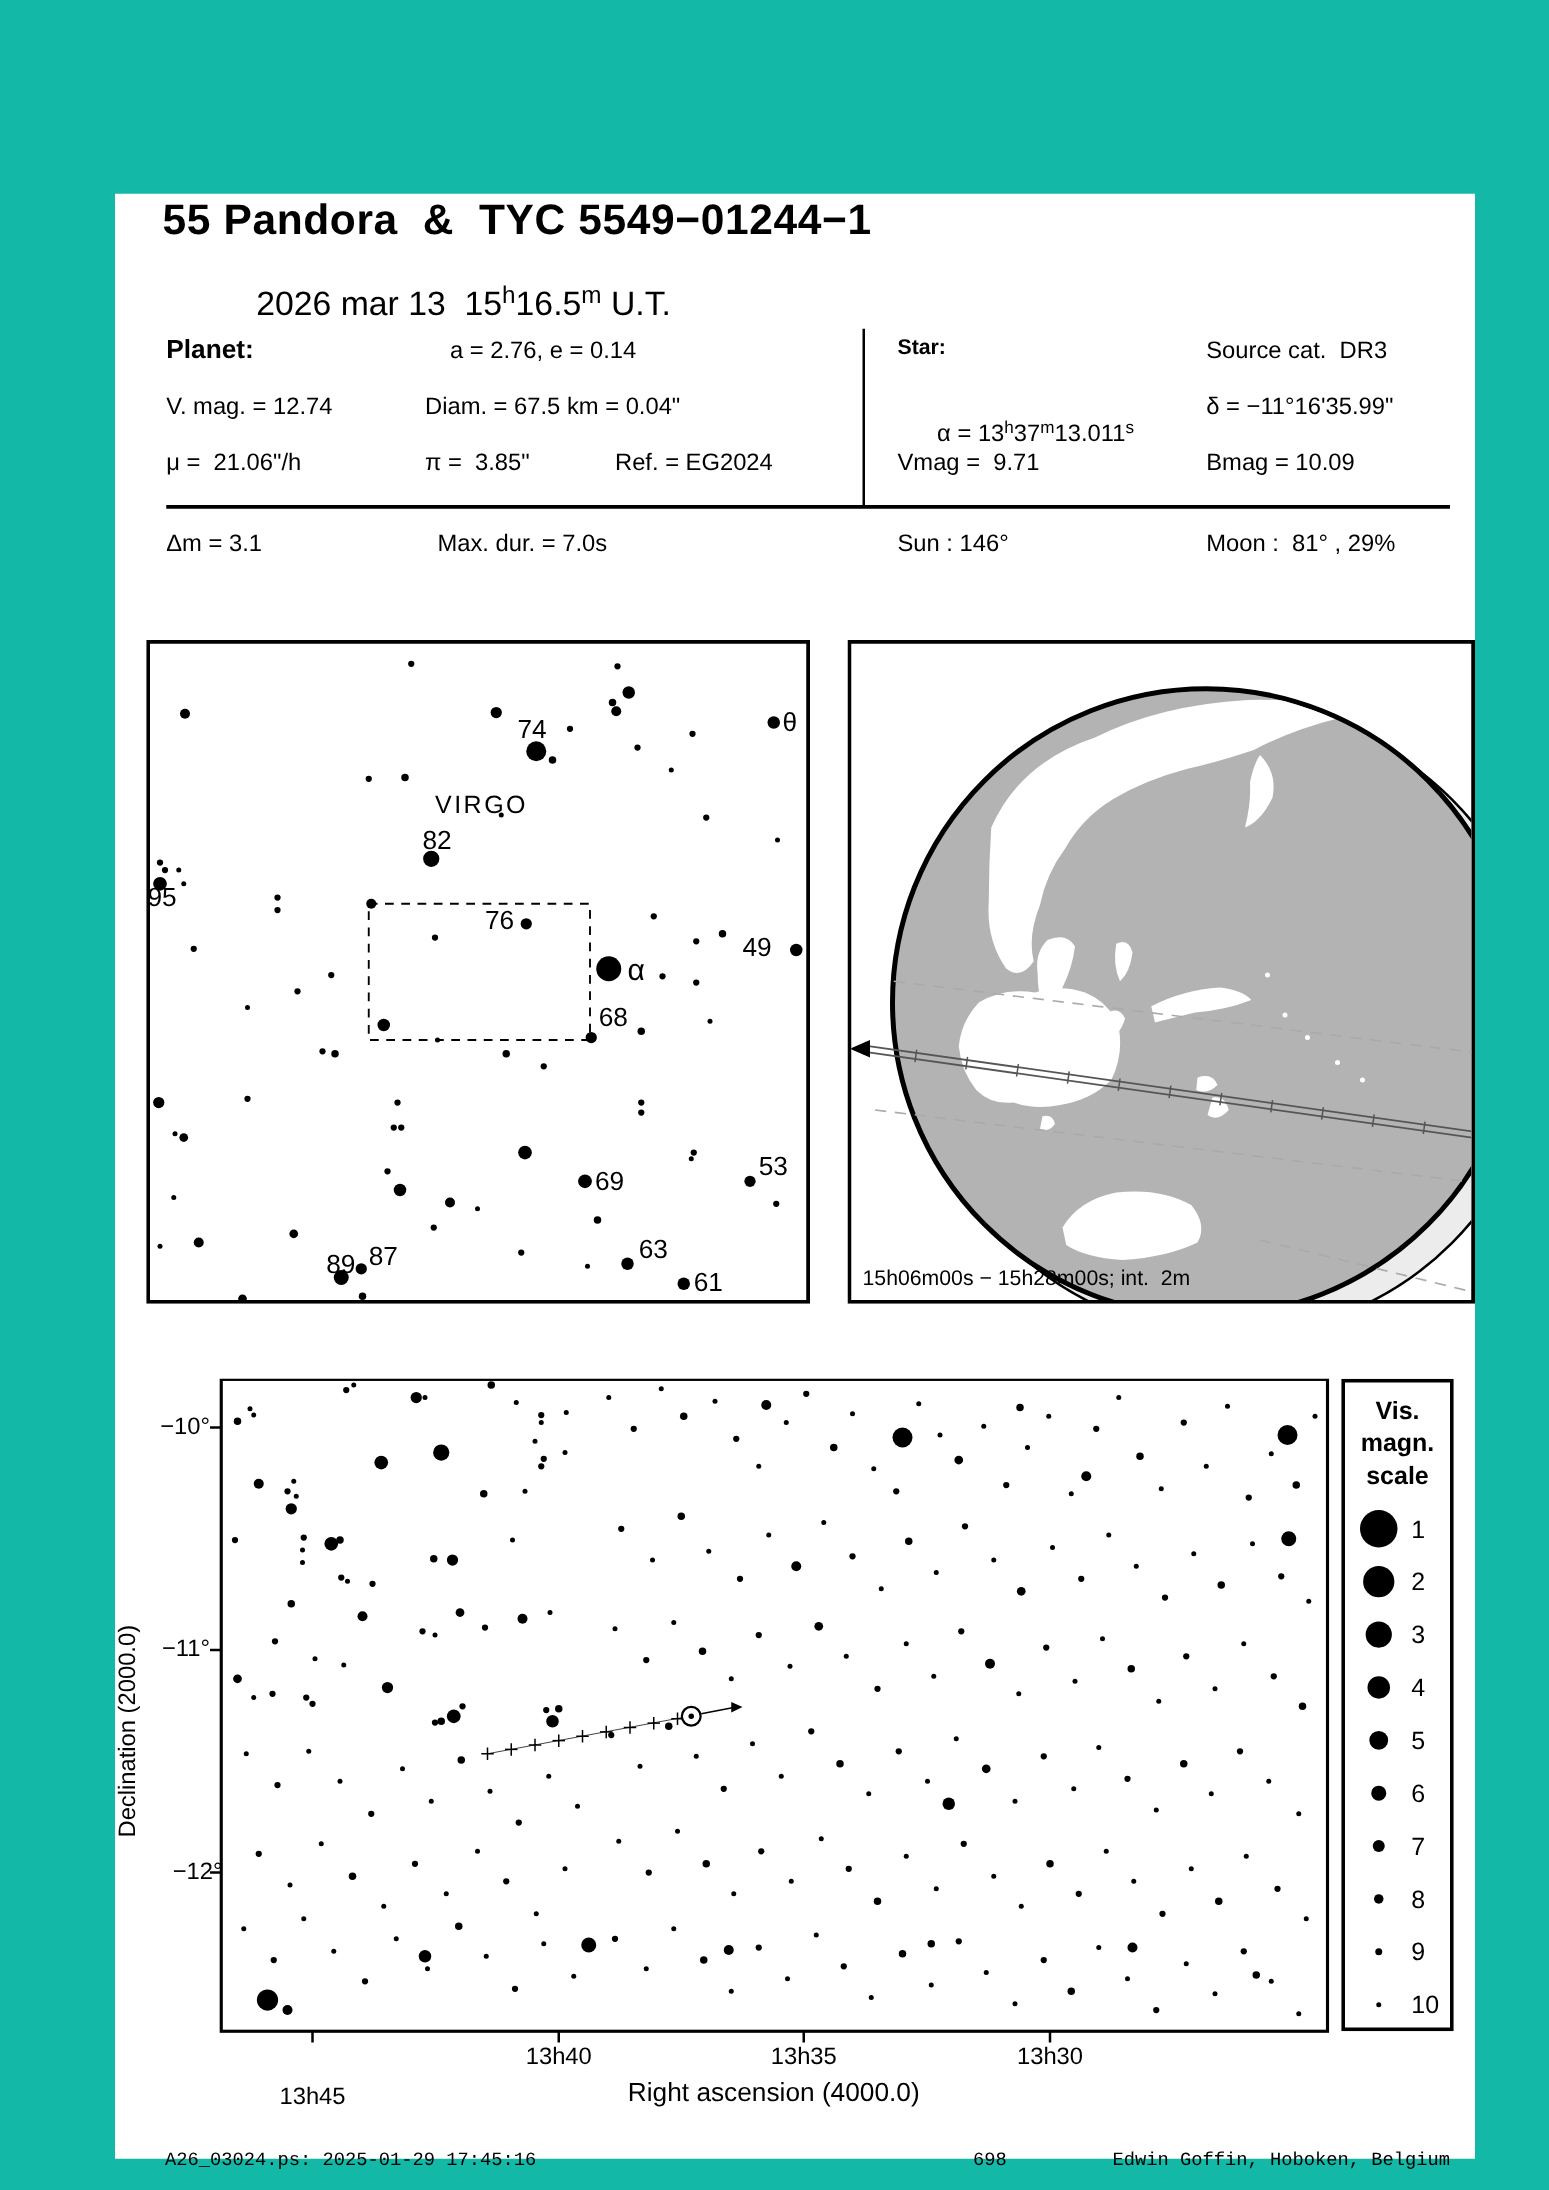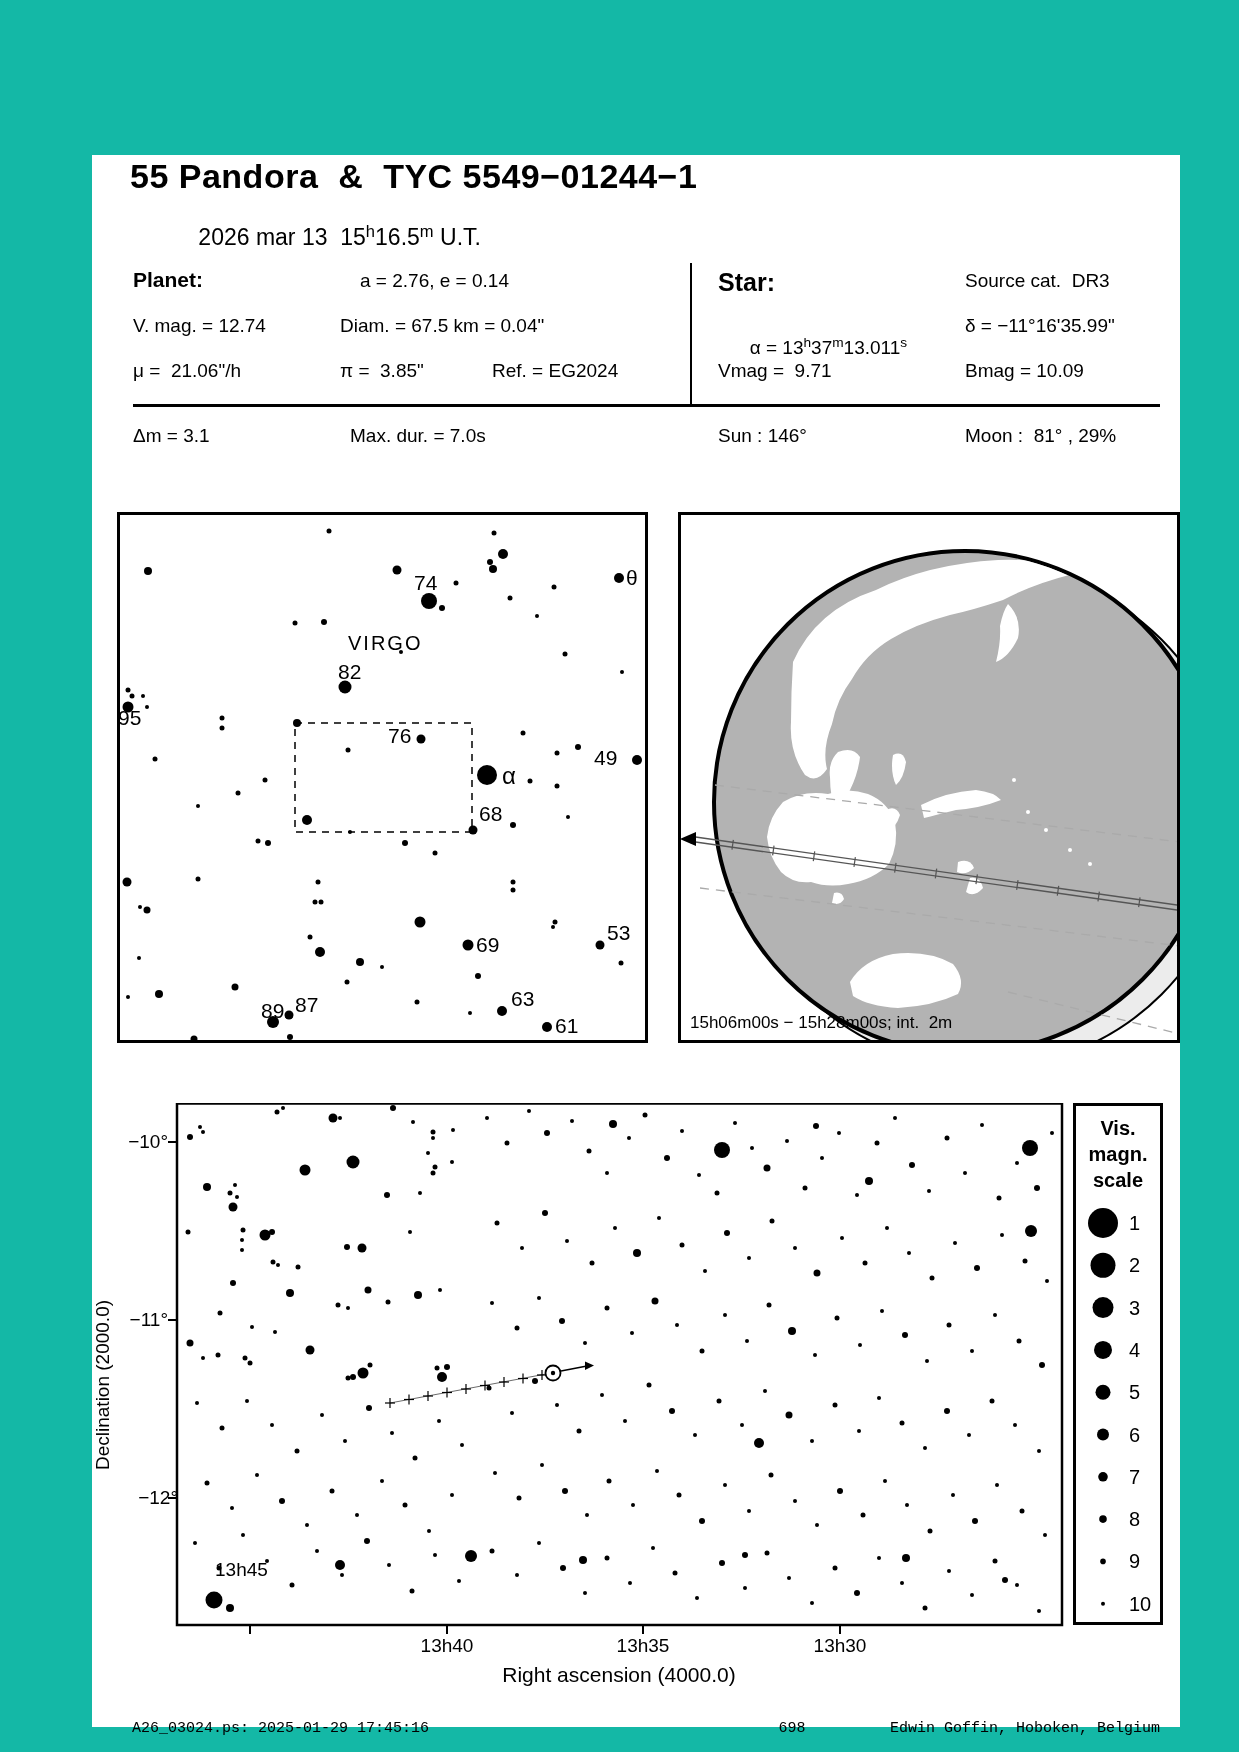--- a/index.html
+++ b/index.html
@@ -2,21 +2,21 @@
 <html><head>
 <meta charset="utf-8">
 <style>
   html,body{margin:0;padding:0;background:#000;}
   #stage{position:relative;width:1239px;height:1752px;background:#14b8a6;overflow:hidden;
          font-family:"Liberation Sans", sans-serif;color:#000;}
   #page{position:absolute;left:92px;top:155px;width:1088px;height:1572px;background:#fff;}
   .abs{position:absolute;}
   .t19{font-size:19px;white-space:pre;}
   .title{font-size:34px;font-weight:bold;letter-spacing:.5px;white-space:pre;}
-  .date{font-size:23px;white-space:pre;}
+  .date{font-size:27px;white-space:pre;}
   .sup{font-size:.72em;position:relative;top:-.5em;}
   .bold{font-weight:bold;}
   .vline{width:2px;background:#000;}
   .hline{height:3px;background:#000;}
   svg text{font-family:"Liberation Sans", sans-serif;}
   .ticklabel{font-size:19px;white-space:pre;}
   .axistitle{font-size:21px;}
   .ylab{writing-mode:vertical-rl;transform:rotate(180deg);font-size:19px;text-align:center;}
   .mono{font-family:"Liberation Mono","DejaVu Sans Mono",monospace;font-size:15px;white-space:pre;margin-top:13px;}
   .caption{font-size:17px;white-space:pre;}
@@ -35,21 +35,21 @@
     <div class="abs t19 bold" style="left:41px;top:113px;font-size:21px;">Planet:</div>
     <div class="abs t19" style="left:248px;top:115px;margin-left:20px;">a = 2.76, e = 0.14</div>
     <div class="abs t19" style="left:41px;top:160px;">V. mag. = 12.74</div>
     <div class="abs t19" style="left:248px;top:160px;">Diam. = 67.5 km = 0.04"</div>
     <div class="abs t19" style="left:41px;top:205px;">μ =  21.06"/h</div>
     <div class="abs t19" style="left:248px;top:205px;">π =  3.85"</div>
     <div class="abs t19" style="left:400px;top:205px;">Ref. = EG2024</div>
 
     <div class="abs vline" style="left:598px;top:108px;height:142px;"></div>
 
-    <div class="abs t19 bold" style="left:626px;top:113px;font-size:25px;">Star:</div>
+    <div class="abs t19 bold" style="left:626px;top:113px;font-size:17px;">Star:</div>
     <div class="abs t19" style="left:873px;top:115px;">Source cat.  DR3</div>
     <div class="abs t19" style="left:626px;top:160px;">
       <span>α = 13</span><span class="sup">h</span><span>37</span><span class="sup">m</span><span>13.011</span><span class="sup">s</span>
     </div>
     <div class="abs t19" style="left:873px;top:160px;">δ = −11°16'35.99"</div>
     <div class="abs t19" style="left:626px;top:205px;">Vmag =  9.71</div>
     <div class="abs t19" style="left:873px;top:205px;">Bmag = 10.09</div>
 
     <div class="abs hline" style="left:41px;top:249px;width:1027px;"></div>
 
@@ -518,21 +518,21 @@
           <line x1="384" y1="268" x2="410" y2="263" stroke="#000" stroke-width="1.4"></line>
           <polygon points="408,258.5 417,262.5 408,267"></polygon>
         </g>
       </svg>
     <div id="yticks">
         <div class="abs ticklabel" style="left: 26px; top: 976px; width: 50px; text-align: right;">−10°</div>
         <div class="abs ticklabel" style="left: 26px; top: 1154px; width: 50px; text-align: right;">−11°</div>
         <div class="abs ticklabel" style="left: 36px; top: 1332px; width: 50px; text-align: right;">−12°</div>
       </div>
     <div id="xticks">
-        <div class="abs ticklabel" style="left: 123px; top: 1404px; width: 70px; text-align: left;">13h45</div>
+        <div class="abs ticklabel" style="left: 123px; top: 1512px; width: 70px; text-align: center;">13h45</div>
         <div class="abs ticklabel" style="left: 320px; top: 1480px; width: 70px; text-align: center;">13h40</div>
         <div class="abs ticklabel" style="left: 516px; top: 1480px; width: 70px; text-align: center;">13h35</div>
         <div class="abs ticklabel" style="left: 713px; top: 1480px; width: 70px; text-align: center;">13h30</div>
       </div>
     <div class="abs ylab" style="left:0px;top:1020px;height:420px;width:26px;">Declination (2000.0)</div>
     <div class="abs axistitle" style="left:287px;top:1508px;width:480px;text-align:center;">Right ascension (4000.0)</div>
 
     <svg id="magscale" class="abs" style="left:981px;top:948px;" width="90" height="522" viewBox="0 0 90 522">
         <rect x="1.5" y="1.5" width="87" height="519" fill="#fff" stroke="#000" stroke-width="3"></rect>
         <text x="45" y="32" font-size="20" font-weight="bold" text-anchor="middle">Vis.</text>

